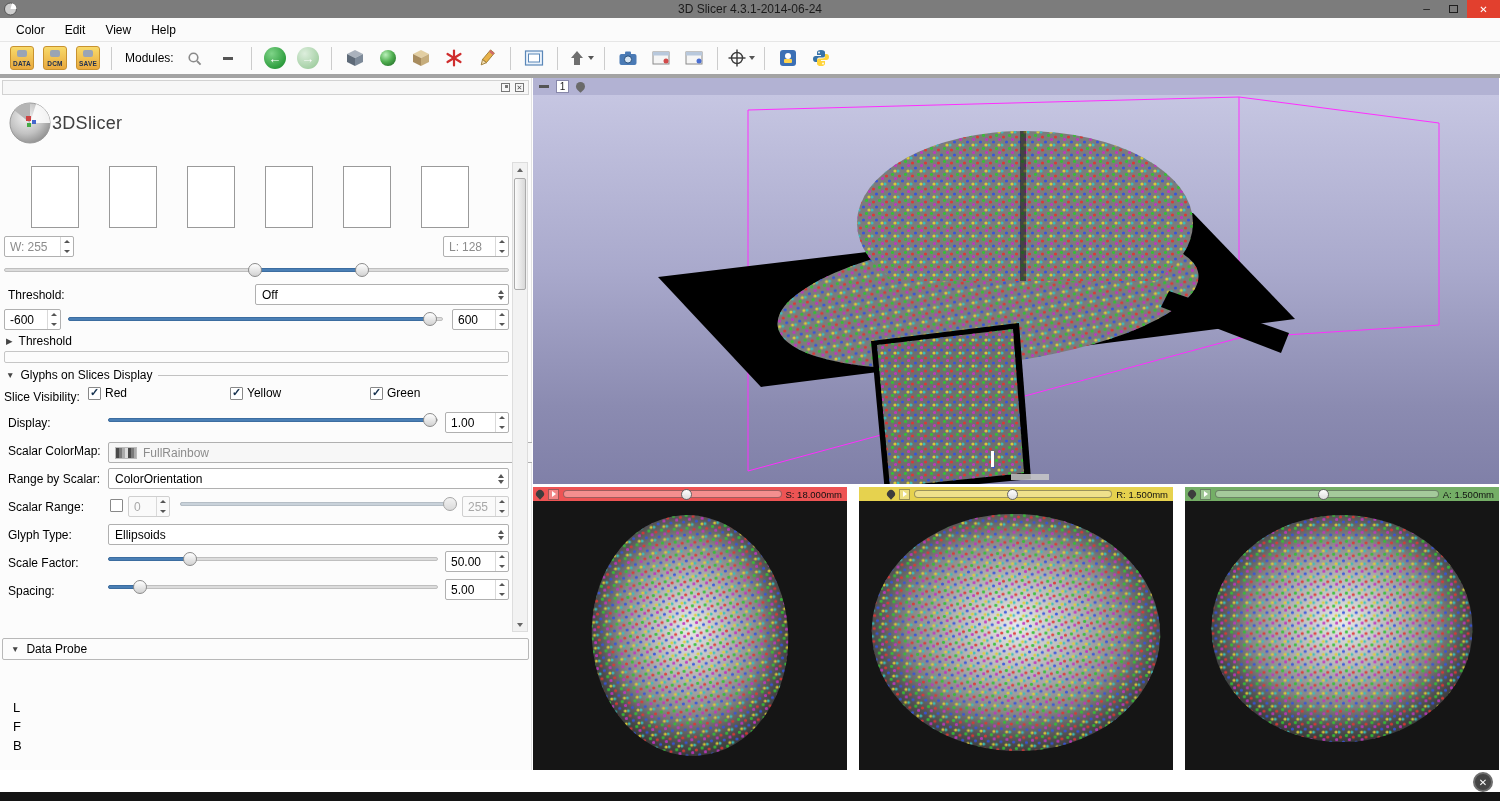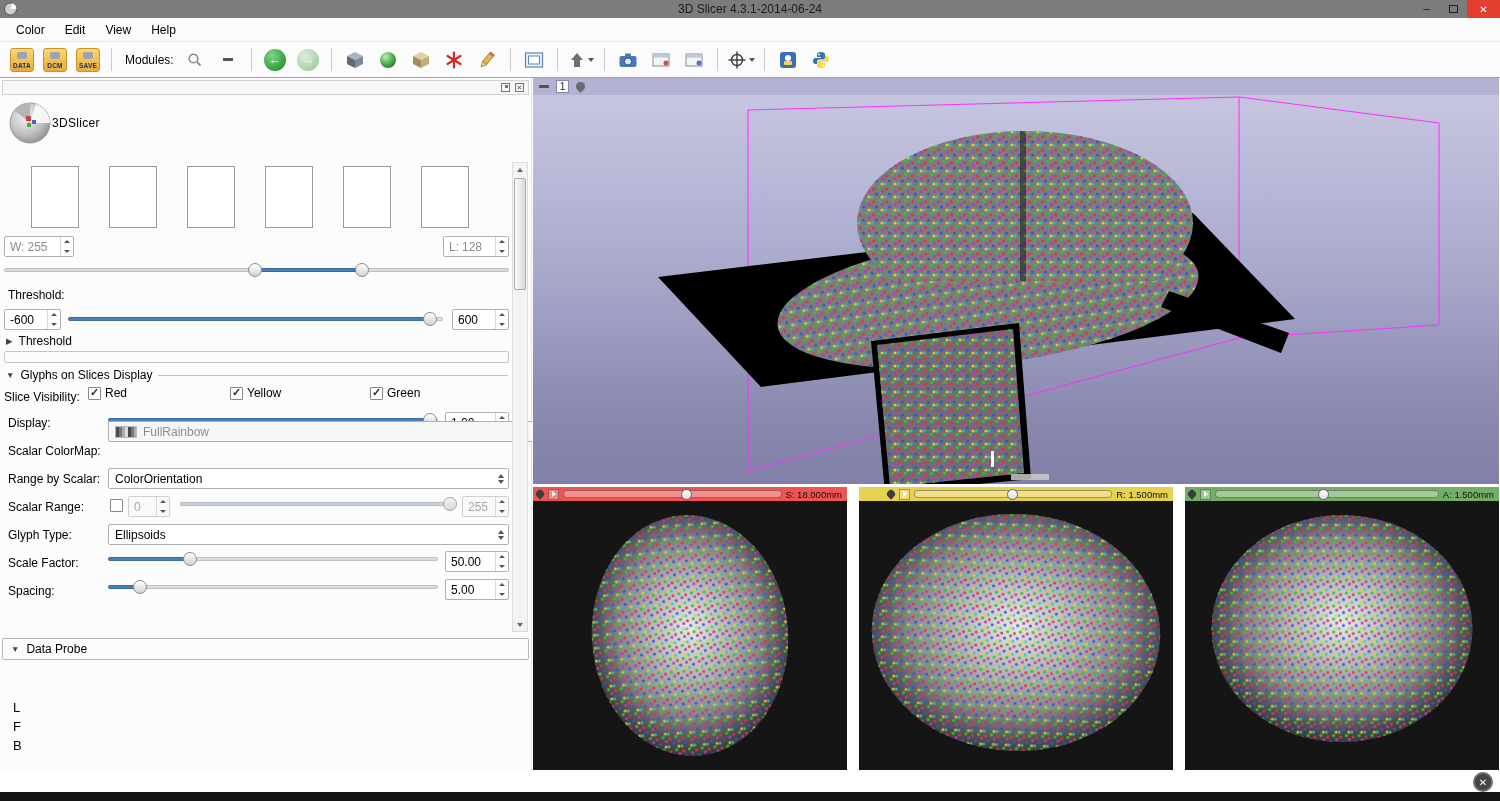--- a/index.html
+++ b/index.html
@@ -11,21 +11,21 @@
 .app-ic{position:absolute;left:3px;top:1px;}
 .titlebar .title{position:absolute;left:0;right:0;top:0;height:18px;line-height:18px;text-align:center;color:#1b1b1b;font-size:12px;}
 .win-btns{position:absolute;right:0;top:0;height:18px;display:flex;}
 .win-btn{width:27px;height:18px;display:flex;align-items:center;justify-content:center;color:#1e1e1e;font-size:12px;}
 .win-btn .maxbox{width:9px;height:8px;border:1px solid #1e1e1e;display:block;background:transparent;}
 .win-btn.close{background:#e2402e;color:#fff;width:33px;font-size:10px;}
 
 
 .menubar{position:absolute;top:18px;left:0;width:100%;height:24px;background:#fbfbfb;border-bottom:1px solid #e6e6e6;display:flex;align-items:center;padding-left:6px;}
 .menu-item{padding:3px 10px;}
-.toolbar{position:absolute;top:42px;left:0;width:100%;height:36px;background:#fbfbfb;border-bottom:1px solid #a3a3a3;display:flex;align-items:center;padding:0 8px;gap:5px;}
+.toolbar{position:absolute;top:42px;left:0;width:100%;height:36px;background:#fbfbfb;border-bottom:4px solid #a3a3a3;display:flex;align-items:center;padding:0 8px;gap:5px;}
 .tb-sep{width:1px;height:23px;background:#cccccc;margin:0 4px;flex:0 0 1px;}
 .tb-btn{height:28px;min-width:28px;display:flex;align-items:center;justify-content:center;border-radius:3px;flex:0 0 auto;}
 .tb-label{margin:0 2px 0 4px;white-space:nowrap;}
 .data-ic{width:24px;height:24px;border-radius:3px;background:linear-gradient(#f8da6a,#e9a93d);border:1px solid #c8922f;position:relative;display:flex;align-items:flex-end;justify-content:center;}
 .data-ic b{font-size:6.5px;letter-spacing:.2px;color:#203050;margin-bottom:2px;font-weight:bold;}
 .data-ic::before{content:"";position:absolute;top:3px;left:50%;margin-left:-5px;width:10px;height:7px;background:#9aa4b5;border-radius:2px;}
 .mod-combo{width:255px;height:24px;background:#fff;border:1px solid #ababab;border-radius:2px;display:flex;align-items:center;gap:6px;padding:0 18px 0 5px;position:relative;flex:0 0 255px;}
 .combo-arrows{position:absolute;right:4px;top:50%;transform:translateY(-50%);display:flex;flex-direction:column;gap:2px;}
 .combo-arrows::before{content:"";border-left:3.5px solid transparent;border-right:3.5px solid transparent;border-bottom:4px solid #555;}
 .combo-arrows::after{content:"";border-left:3.5px solid transparent;border-right:3.5px solid transparent;border-top:4px solid #555;}
@@ -60,21 +60,21 @@
 .checkbox .check{font-size:11px;line-height:10px;color:#16324f;font-weight:bold;margin-top:-2px;}
 
 
 .module-panel{position:absolute;left:0;top:78px;width:532px;height:692px;background:#fcfcfc;border-right:1px solid #e2e2e2;}
 .panel-titlebar{position:absolute;left:2px;top:2px;width:527px;height:15px;border:1px solid #d2d2d2;background:#f7f7f7;}
 .pt-icons{position:absolute;right:4px;top:2px;display:flex;gap:5px;}
 .undock-icon{width:9px;height:9px;border:1px solid #777;position:relative;display:block;}
 .undock-icon::after{content:"";position:absolute;right:1px;top:1px;width:3px;height:3px;background:#777;}
 .pclose-icon{width:9px;height:9px;border:1px solid #777;font-size:7px;line-height:7px;text-align:center;color:#555;display:block;}
 .logo{position:absolute;left:4px;top:18px;display:flex;align-items:center;}
-.logo-text{font-size:12px;color:#000000;letter-spacing:.3px;margin-left:-6px;}
+.logo-text{font-size:18px;color:#404040;letter-spacing:.3px;margin-left:-6px;}
 .thumbs{position:absolute;left:31px;top:88px;display:flex;gap:30px;}
 .thumb{width:48px;height:62px;background:#fff;border:1px solid #9a9a9a;padding:2px;}
 .thumb .timg{width:100%;height:100%;}
 .timg1{background:radial-gradient(closest-side at 50% 45%,#d6d6d6,#8a8a8a 45%,#3a3a3a 70%,#0b0b0b 92%),#0b0b0b;}
 .timg2{background:radial-gradient(closest-side at 48% 50%,#ffffff,#e8e8e8 40%,#4a4a4a 72%,#101010 92%),#101010;}
 .timg3{background:radial-gradient(circle at 50% 50%,rgba(17,17,51,0) 52%,#111133 68%),conic-gradient(#d63333,#e89033,#e2d43a,#3cb43c,#36b6b6,#3a4ed6,#b23ab2,#d63333);}
 .timg4{background:repeating-linear-gradient(90deg,rgba(255,255,255,.25) 0 2px,rgba(0,0,0,0) 2px 11px),repeating-linear-gradient(0deg,#9a9a9a 0 10px,#6f6f6f 10px 21px,#858585 21px 31px);}
 .timg5{background:radial-gradient(closest-side at 50% 50%,#e0e0e0 0 12%,#8f8f8f 35%,#b0b0b0 48%,#474747 68%,#090909 78%),#090909;}
 .timg6{background:radial-gradient(ellipse 11px 15px at 32% 52%,#181818 68%,rgba(0,0,0,0) 72%),radial-gradient(ellipse 11px 15px at 68% 52%,#181818 68%,rgba(0,0,0,0) 72%),radial-gradient(ellipse 21px 18px at 50% 54%,#b8b8b8 66%,#060606 72%);}
 .sec-head{position:absolute;display:flex;align-items:center;gap:6px;}
@@ -348,20 +348,24 @@
   </div>
 
   <div class="slider" style="left:4px;top:184px;width:505px">
     <span class="track"></span>
     <span class="fill" style="left:251px;width:107px"></span>
     <span class="handle" style="left:244px"></span>
     <span class="handle" style="left:351px"></span>
   </div>
 
   <span class="plabel" style="left:8px;top:210px">Threshold:</span>
+  <div class="combo" style="left:255px;top:206px;width:254px">
+    <span class="ctext">Off</span>
+    <span class="combo-arrows"></span>
+  </div>
   <div class="spin" style="left:4px;top:231px;width:57px">
     <span class="spin-text">
         <span>-600</span>
       </span>
     <span class="spin-btns">
         <span class="spin-b up"></span>
         <span class="spin-b down"></span>
       </span>
   </div>
   <div class="slider" style="left:68px;top:233px;width:375px">
@@ -421,21 +425,21 @@
     <span class="spin-text">
         <span>1.00</span>
       </span>
     <span class="spin-btns">
         <span class="spin-b up"></span>
         <span class="spin-b down"></span>
       </span>
   </div>
 
   <span class="plabel" style="left:8px;top:366px">Scalar ColorMap:</span>
-  <div class="combo disabled" style="left:108px;top:343px;width:485px">
+  <div class="combo disabled" style="left:108px;top:364px;width:485px">
     <span class="cmap-swatch"></span>
     <span class="ctext muted">FullRainbow</span>
     <span class="combo-arrows"></span>
   </div>
 
   <span class="plabel" style="left:8px;top:394px">Range by Scalar:</span>
   <div class="combo" style="left:108px;top:390px;width:401px">
     <span class="ctext">ColorOrientation</span>
     <span class="combo-arrows"></span>
   </div>

